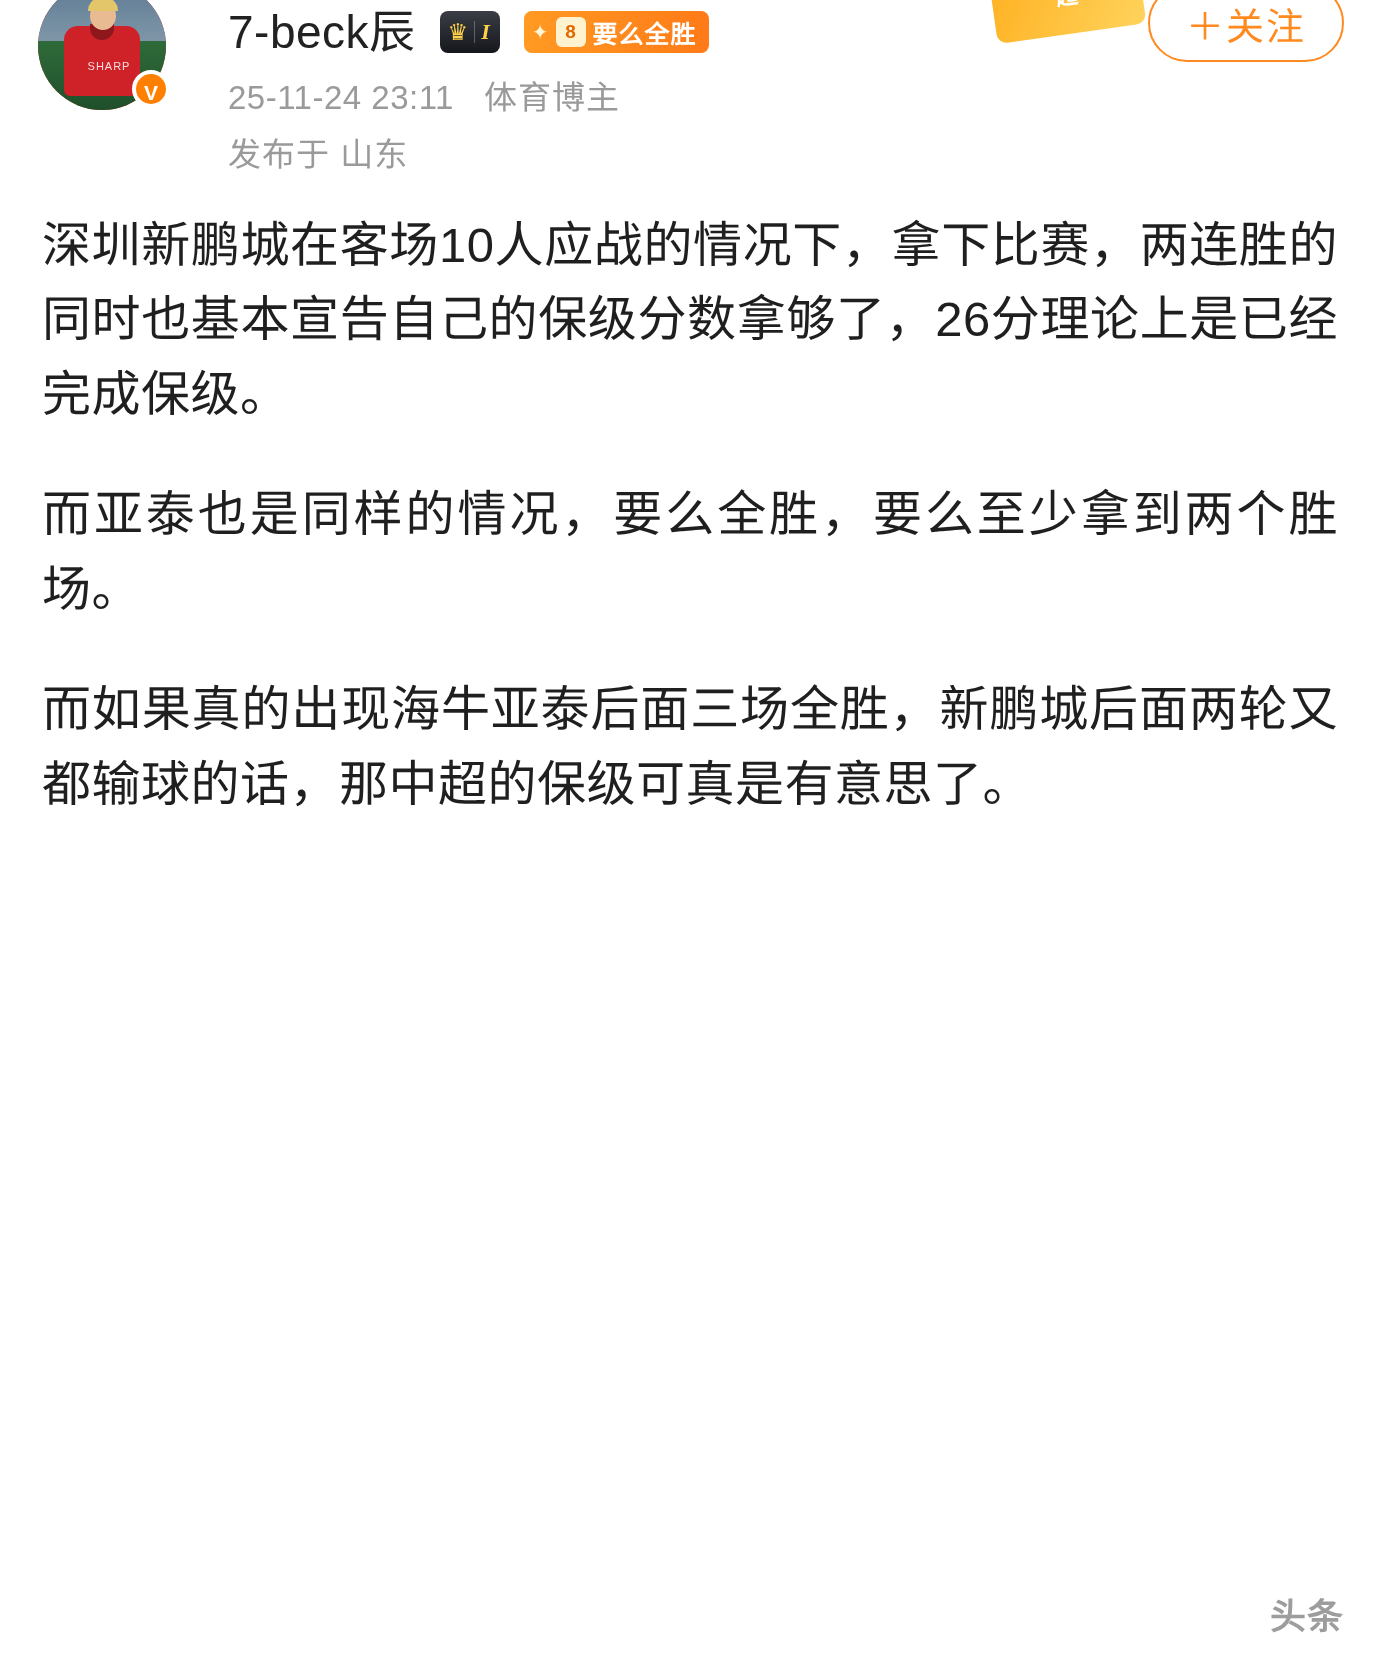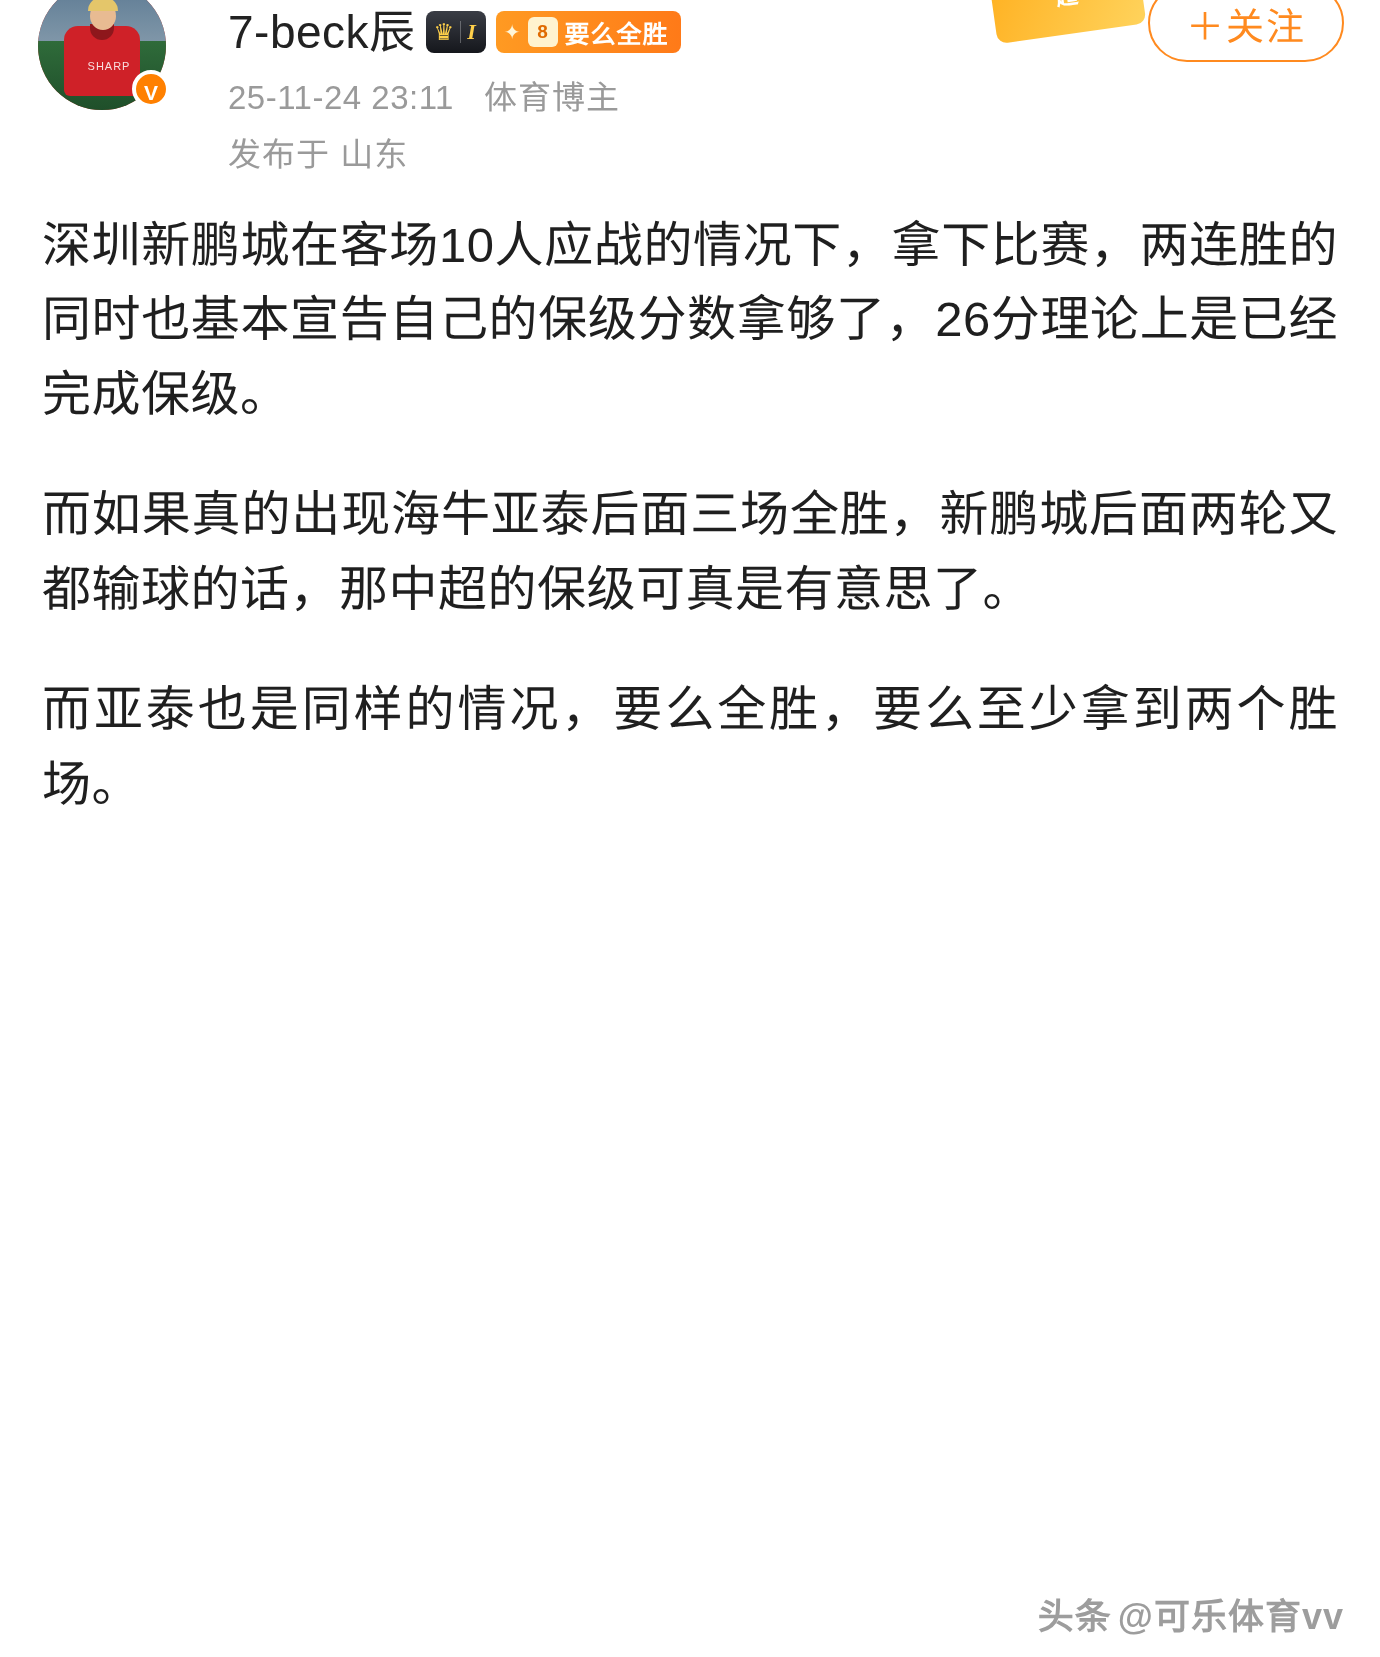--- a/index.html
+++ b/index.html
@@ -112,21 +112,21 @@
 
   .header-main {
     margin-left: 228px;
     padding-top: 0;
   }
 
   .name-row {
     display: flex;
     align-items: center;
     height: 64px;
-    gap: 10px;
+    gap: 24px;
   }
   .username {
     font-size: 46px;
     color: #222;
     letter-spacing: 0.5px;
     line-height: 1;
     white-space: nowrap;
   }
 
   .badge-level {
@@ -315,20 +315,19 @@
   <div class="gold-ribbon">超</div>
 
   <div class="follow-btn">
     <span>＋</span>
       <span>关注</span>
   </div>
 </div>
 
 <div class="content">
   <p class="para">深圳新鹏城在客场10人应战的情况下，拿下比赛，两连胜的同时也基本宣告自己的保级分数拿够了，26分理论上是已经完成保级。</p>
+  <p class="para">而亚泰也是同样的情况，要么全胜，要么至少拿到两个胜场。</p>
   <p class="para">而如果真的出现海牛亚泰后面三场全胜，新鹏城后面两轮又都输球的话，那中超的保级可真是有意思了。</p>
-  <p class="para">而亚泰也是同样的情况，要么全胜，要么至少拿到两个胜场。</p>
 </div>
 
 <div class="watermark">
   <span>头条</span>
-  <span>@可乐体育vv</span>
 </div>
 
 </body></html>

